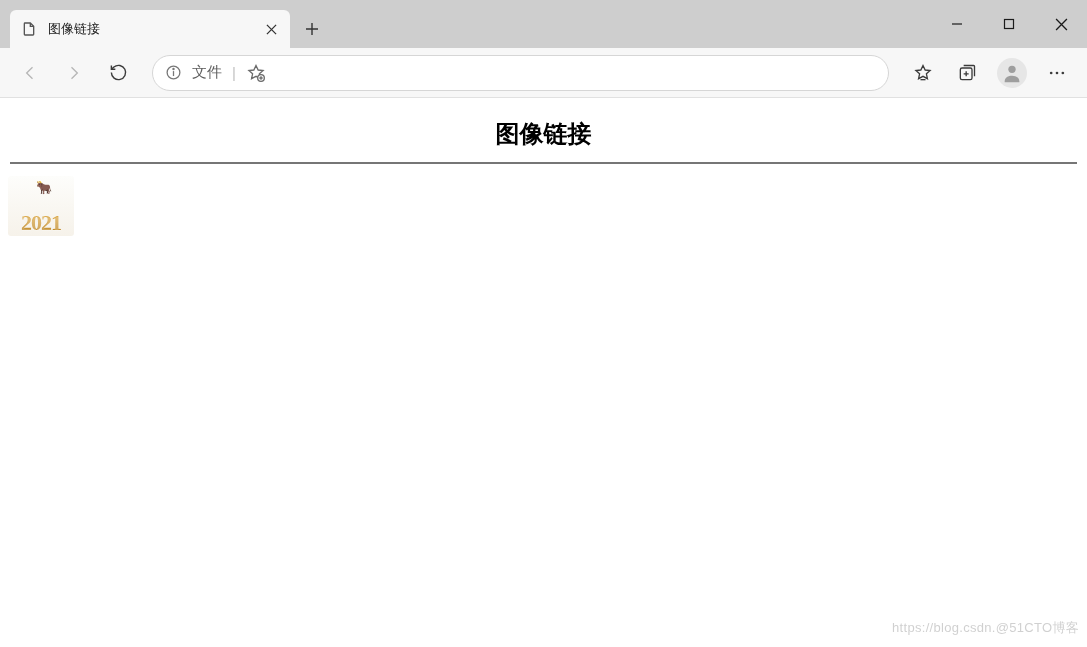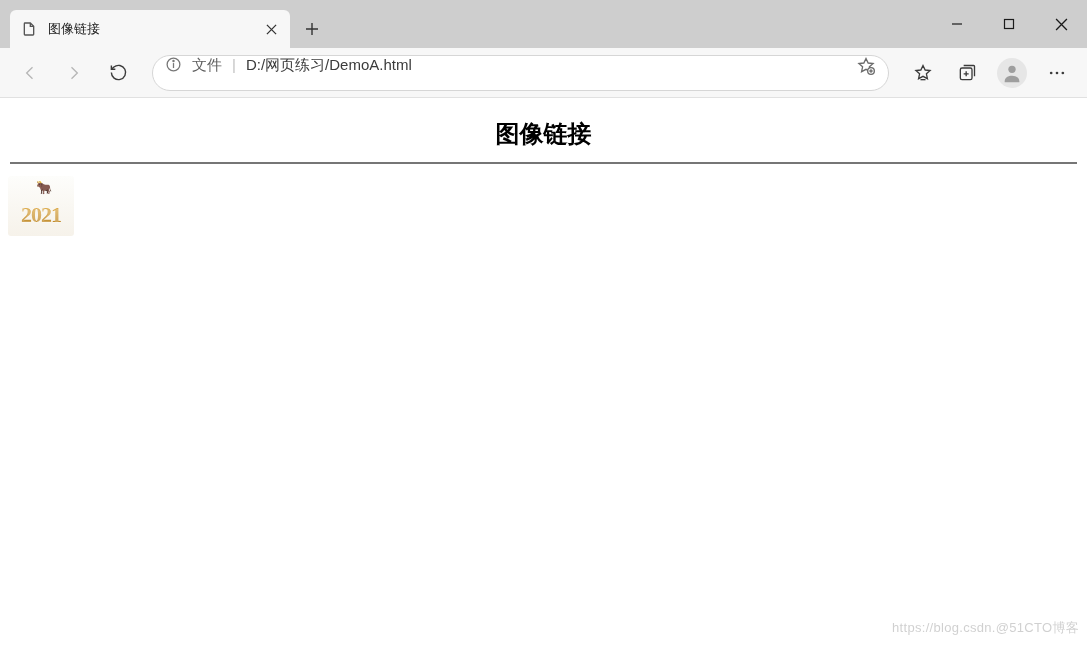--- a/index.html
+++ b/index.html
@@ -70,21 +70,21 @@
       display: flex; align-items: center; justify-content: center;
       cursor: pointer; color: #3b3b3b; border-radius: 4px;
     }
     .nav-btn.disabled { color: #b6b6b6; cursor: default; }
     .address-bar {
       flex: 1; height: 36px;
       background: #fff;
       border: 1px solid #d6d6d6;
       border-radius: 18px;
       margin: 0 10px;
-      display: flex; align-items: flex-start;
+      display: flex; align-items: center;
       padding: 0 12px; gap: 10px;
       color: #5e5e5e;
       font-size: 15px;
     }
     .addr-info-icon { color: #777; display:flex; align-items:center; }
     .addr-label { color: #5e5e5e; }
     .addr-divider { color: #c2c2c2; }
     .addr-url { color: #3b3b3b; flex: 1; }
     .addr-action { color: #6b6b6b; display:flex; align-items:center; cursor:pointer; }
     .avatar {
@@ -118,21 +118,21 @@
       background: linear-gradient(180deg,#fdfdfb 0%, #f6f2ea 100%);
       border-radius: 3px;
       position: relative;
       overflow: hidden;
     }
     .img-2021 .bull {
       position:absolute; top:4px; left:28px;
       font-size:13px; color:#c99a2a;
     }
     .img-2021 .year {
-      position:absolute; bottom:8px; left:0; right:0;
+      position:absolute; bottom:0; left:0; right:0;
       text-align:center;
       font-family: Georgia, "Times New Roman", serif;
       font-size: 22px; font-weight: bold;
       letter-spacing: -1px;
       background: linear-gradient(180deg,#e7b85a,#b47914);
       -webkit-background-clip: text;
       background-clip: text;
       color: transparent;
       text-shadow: 0 1px 0 rgba(255,255,255,.25);
     }
@@ -208,21 +208,20 @@
   <div class="address-bar">
     <span class="addr-info-icon">
       <svg width="17" height="17" viewBox="0 0 24 24" fill="none" stroke="#777" stroke-width="1.8">
           <circle cx="12" cy="12" r="9"></circle>
           <line x1="12" y1="10" x2="12" y2="17"></line>
           <circle cx="12" cy="7" r="0.8" fill="#777"></circle>
         </svg>
     </span>
     <span class="addr-label">文件</span>
     <span class="addr-divider">|</span>
-    <span class="addr-url">D:/网页练习/DemoA.html</span>
     <span class="addr-action">
       <svg width="20" height="20" viewBox="0 0 24 24" fill="none" stroke="#6b6b6b" stroke-width="1.6">
           <path d="M12 3l2.6 5.4 5.9.6-4.4 4 1.2 5.8L12 16l-5.3 2.8 1.2-5.8-4.4-4 5.9-.6z"></path>
           <circle cx="18" cy="18" r="4" fill="#f7f7f7" stroke="#6b6b6b"></circle>
           <path d="M18 16v4M16 18h4" stroke="#6b6b6b"></path>
         </svg>
     </span>
   </div>
 
   <div class="nav-btn">

